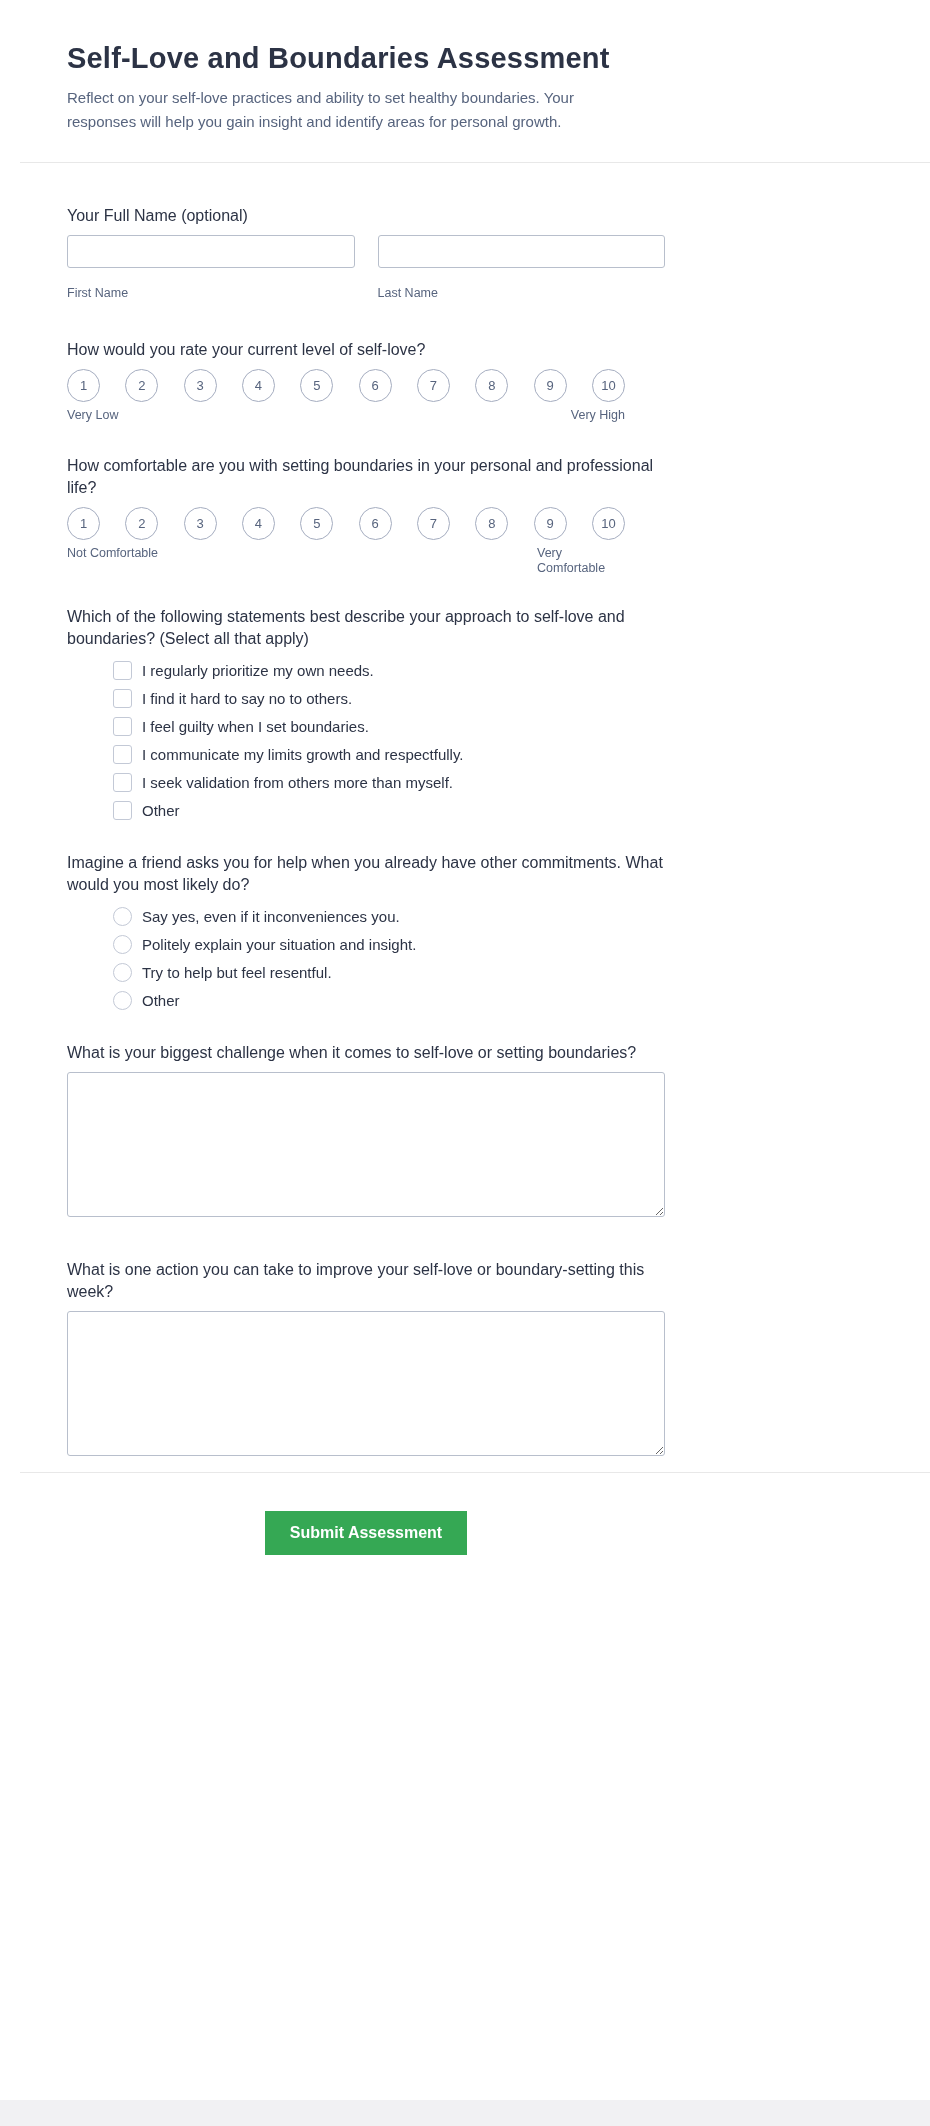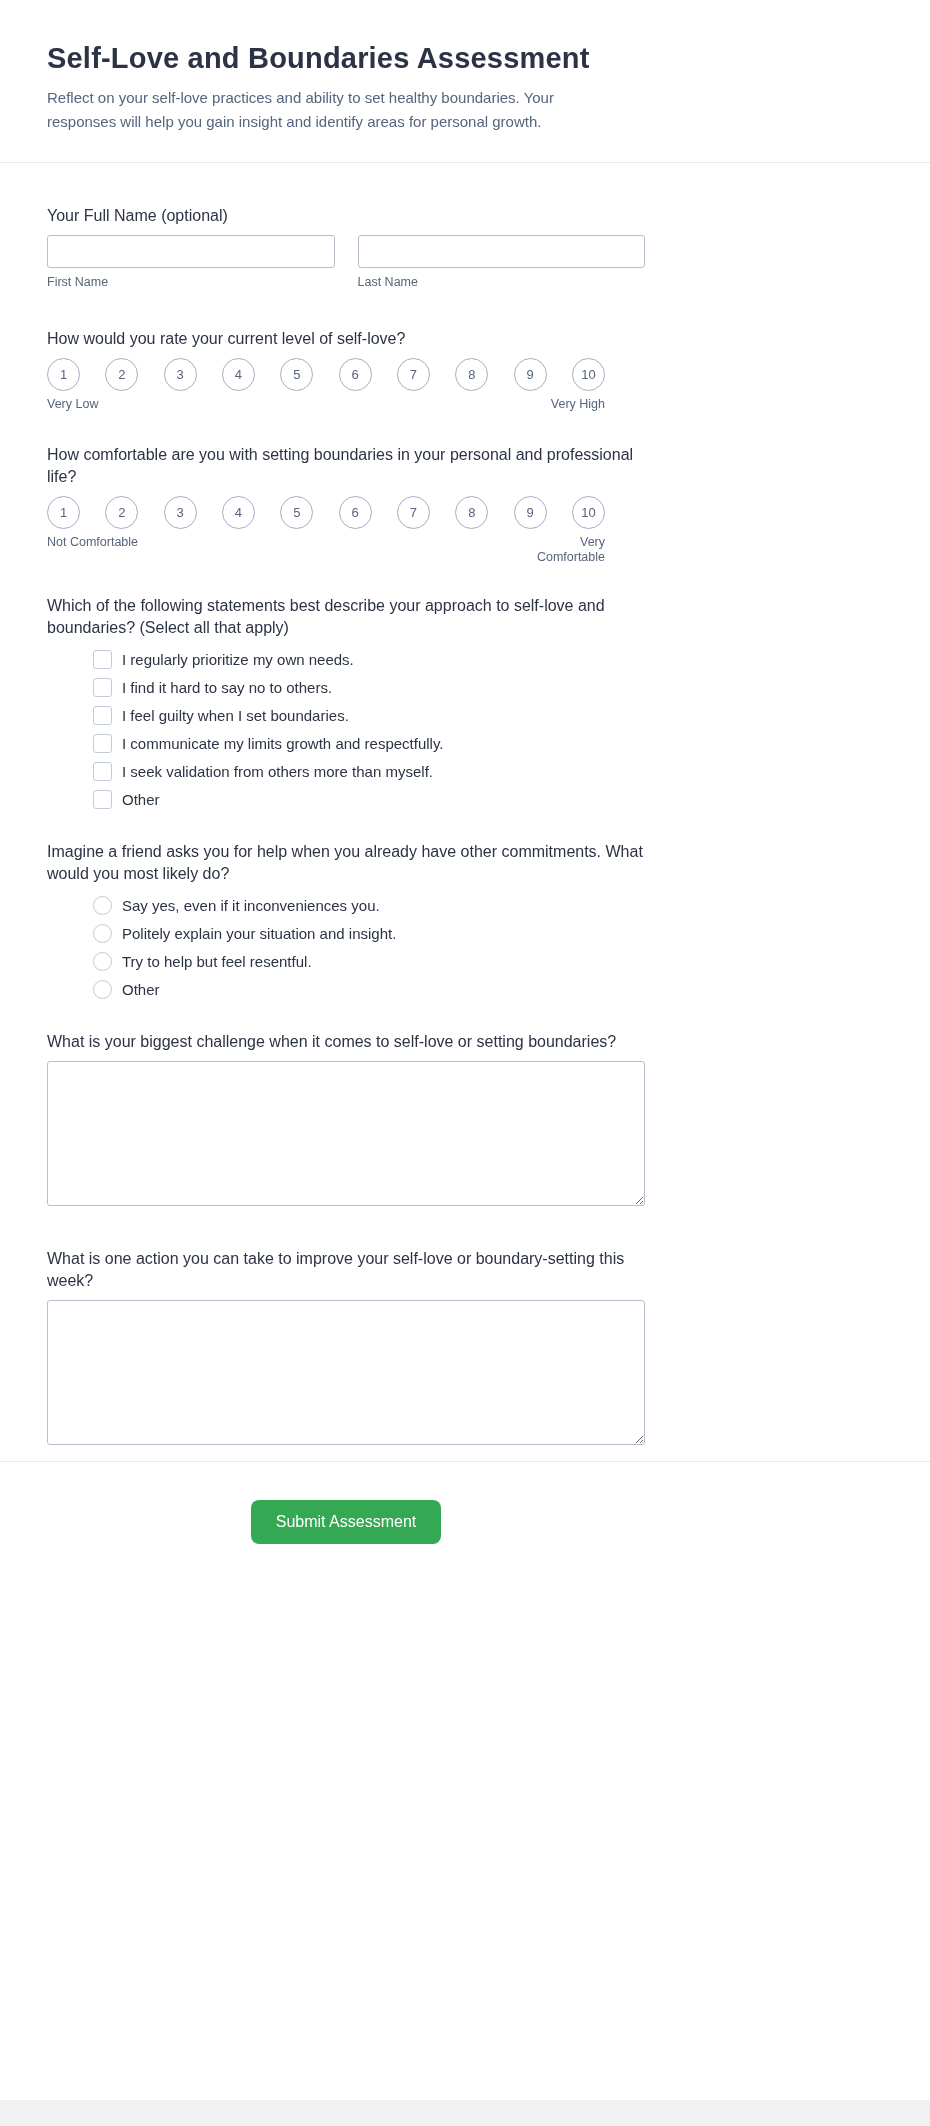--- a/index.html
+++ b/index.html
@@ -6,20 +6,21 @@
   html, body { background: #f1f1f3; }
   body {
     font-family: "Liberation Sans", "DejaVu Sans", sans-serif;
     width: 930px;
     height: 2126px;
   }
   .page {
     width: 930px;
     min-height: 2100px;
     background: #ffffff;
+    padding-left: 20px;
   }
   
   .form-header { padding: 40px 47px 0 47px; }
   .page-title {
     font-size: 29px;
     line-height: 36px;
     font-weight: 700;
     color: var(--title-text, #2c3345);
     letter-spacing: 0.2px;
   }
@@ -59,21 +60,21 @@
     border: 1px solid var(--input-border, #b8bfcc);
     border-radius: 3px;
     padding: 0 10px;
     font-size: 15px;
     color: var(--title-text, #2c3345);
     font-family: inherit;
     outline: none;
     background: #fff;
   }
   .sublabel {
-    margin-top: 7px;
+    margin-top: 18px;
     font-size: 12.5px;
     line-height: 15px;
     color: var(--body-text, #57647e);
   }
   
   .scale-wrap { width: 558px; }
   .scale-options {
     margin-top: 8px;
     display: flex;
     justify-content: space-between;
@@ -96,21 +97,21 @@
     display: flex;
     justify-content: space-between;
     align-items: flex-start;
     gap: 24px;
   }
   .scale-sub {
     font-size: 12.5px;
     line-height: 15px;
     color: var(--body-text, #57647e);
   }
-  .scale-sub.right { max-width: 88px; text-align: right; }
+  .scale-sub.right { max-width: 88px; }
   
   .options-list { margin-top: 6px; }
   .option-row {
     display: flex;
     align-items: center;
     padding: 4.5px 0;
     cursor: pointer;
     margin-left: 46px;
   }
   .checkbox, .radio {
@@ -158,23 +159,23 @@
     width: 598px;
     padding-top: 38px;
     text-align: center;
   }
   .submit-button {
     display: inline-block;
     background: var(--submit-green, #35a854);
     color: #ffffff;
     font-family: inherit;
     font-size: 16px;
-    font-weight: 400;
+    font-weight: 700;
     border: none;
-    border-radius: 8px;
+    border-radius: 0;
     padding: 13px 25px;
     cursor: pointer;
   }
 </style>
 </head>
 <body>
 
 <div class="page">
 
   <div class="form-header">

